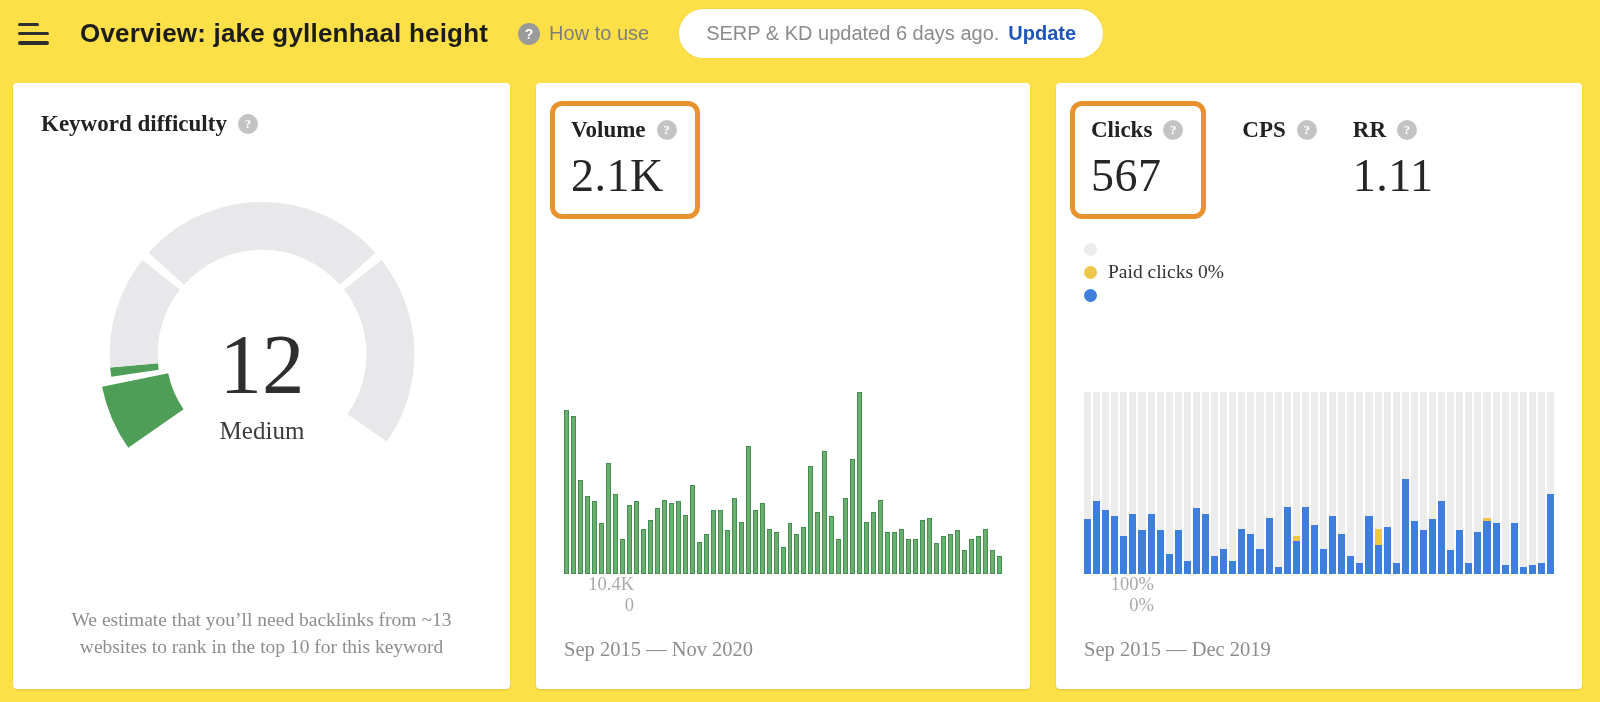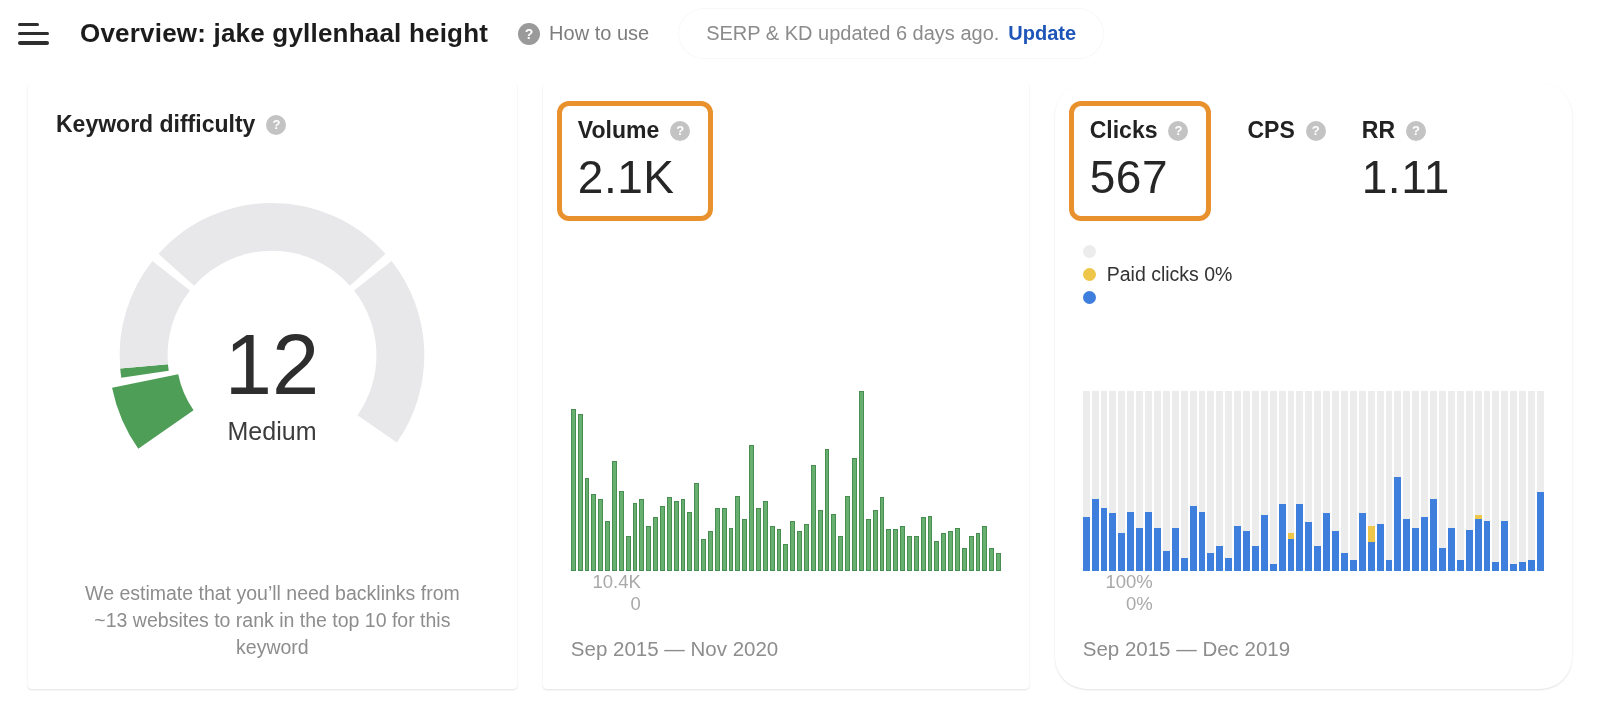--- a/index.html
+++ b/index.html
@@ -1,18 +1,18 @@
 <!DOCTYPE html>
 <html><head>
 <meta charset="utf-8">
 <style>
   * { margin:0; padding:0; box-sizing:border-box; }
   html,body { background:#e9ebed; }
   .page {
-    width:1600px; height:702px; background:#ffffff; overflow:hidden;
+    width:1600px; height:702px; background:#fde047; overflow:hidden;
     font-family:"Liberation Sans", sans-serif; color:#1e1e1e; position:relative;
   }
 
   
   .topbar { height:83px; padding:0 16px 16px 18px; display:flex; align-items:center; }
   .hamburger { width:34px; height:26px; display:flex; flex-direction:column; justify-content:space-between; cursor:pointer; padding:2px 0; }
   .hamburger .bar { height:3.6px; background:#2e2e2e; border-radius:2px; }
   .hamburger .b1 { width:21px; }
   .hamburger .b2 { width:31px; }
   .hamburger .b3 { width:31px; }
@@ -22,26 +22,26 @@
            background:#c3c3c3; color:#fff; font-weight:700; flex:0 0 auto; }
   .qmark.dark { background:#9a9a9a; }
   .q22 { width:22px; height:22px; font-size:14px; }
   .q20 { width:20px; height:20px; font-size:13px; }
   .update-pill { margin-left:30px; background:#fff; border-radius:27px; padding:13px 27px;
                  display:flex; align-items:center; gap:9px; font-size:20px; color:#8b8b8b;
                  box-shadow:0 0 0 1px rgba(0,0,0,0.03); }
   .update-link { color:#1d55b8; font-weight:700; cursor:pointer; }
 
   
-  .cards { display:flex; gap:26px; padding:0 28px; height:606px; }
+  .cards { display:flex; gap:26px; padding:0 13px; height:606px;font-family:Liberation Serif, serif; }
   .card { background:#fff; border-radius:4px; box-shadow:0 1px 2px rgba(0,0,0,0.12);
           padding:28px 28px 28px; display:flex; flex-direction:column; }
   .card.kd { width:497px; }
   .card.volume { width:494px; }
-  .card.clicks { width:526px;border-radius:32px; }
+  .card.clicks { width:526px; }
   .card-title-row { display:flex; align-items:center; gap:11px; }
   .card-title { font-size:23px; font-weight:700; color:#222; }
 
   
   .hl-box { display:inline-block; border:5px solid #e8912d; border-radius:12px;
             background:#fff; padding:11px 18px 12px 16px; margin:-10px 0 0 -14px; }
   .big-number { font-size:46px; color:#262626; margin-top:6px; letter-spacing:.5px; }
 
   
   .metrics-row { display:flex; align-items:flex-start; gap:36px; }

